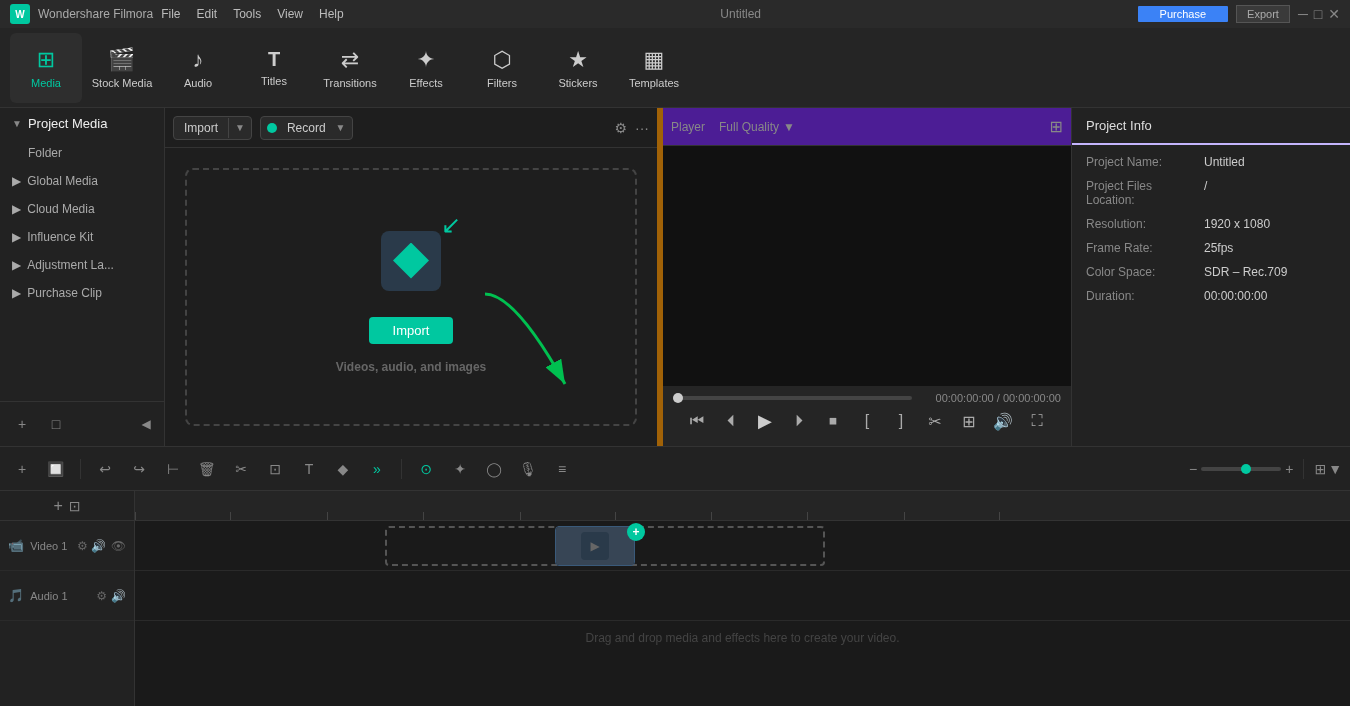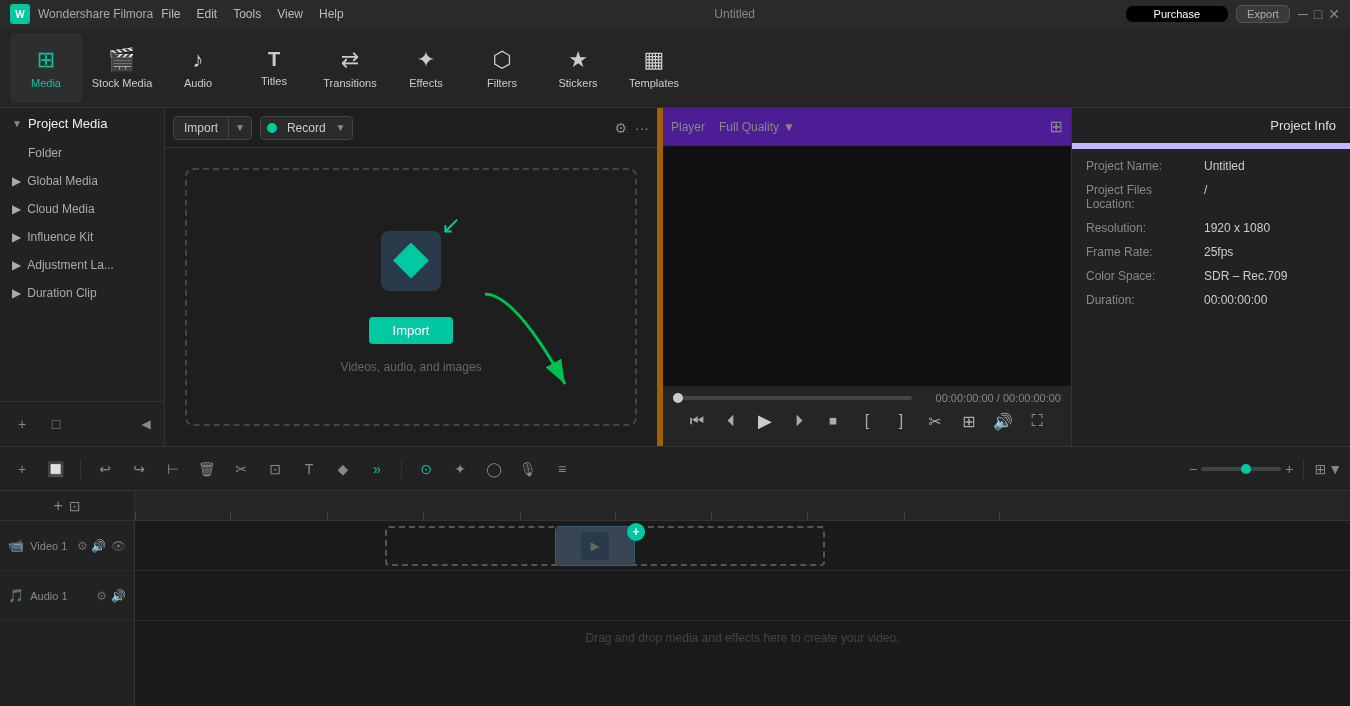--- a/index.html
+++ b/index.html
@@ -53,34 +53,34 @@
     .titlebar-center {
       font-size: 12px;
       color: #888;
     }
     .titlebar-right {
       display: flex;
       align-items: center;
       gap: 8px;
     }
     .purchase-btn {
-      background: #000000;
+      background: #3b82f6;
       color: white;
       border: none;
-      padding: 2px 28px;
-      border-radius: 7px;
+      padding: 2px 22px;
+      border-radius: 1px;
       font-size: 11px;
       cursor: pointer;
     }
     .export-btn {
       background: #3a3a3a;
       color: #aaa;
       border: 1px solid #555;
       padding: 2px 10px;
-      border-radius: 6px;
+      border-radius: 0;
       font-size: 11px;
       cursor: pointer;
     }
     .win-controls {
       display: flex;
       gap: 6px;
       font-size: 14px;
       color: #888;
       cursor: pointer;
     }
@@ -326,20 +326,21 @@
       color: white;
       border: none;
       padding: 6px 24px;
       border-radius: 4px;
       font-size: 13px;
       cursor: pointer;
     }
     .import-subtitle {
       font-size: 12px;
       color: #666;
+      font-weight: bold;
     }
 
     
     .player-panel {
       flex: 1;
       background: #4c1d95;
       display: flex;
       flex-direction: column;
       border-right: 1px solid #333;
     }
@@ -430,23 +431,22 @@
       width: 278px;
       background: #222;
       display: flex;
       flex-direction: column;
       flex-shrink: 0;
     }
     .project-panel-header {
       padding: 10px 14px;
       font-size: 13px;
       color: #ddd;
-      border-bottom: 6px solid #c4b5fd;
+      border-bottom: 2px solid #c4b5fd;
       font-weight: 500;
-      text-align: right;
     }
     .project-info-table {
       padding: 10px 14px;
       display: flex;
       flex-direction: column;
       gap: 10px;
     }
     .project-info-row {
       display: flex;
       gap: 8px;
@@ -733,21 +733,21 @@
     <div class="sidebar-group-header">
       <span class="chevron">▶</span>
       <span>Influence Kit</span>
     </div>
     <div class="sidebar-group-header">
       <span class="chevron">▶</span>
       <span>Adjustment La...</span>
     </div>
     <div class="sidebar-group-header">
       <span class="chevron">▶</span>
-      <span>Duration Clip</span>
+      <span>Purchase Clip</span>
     </div>
     <div class="sidebar-bottom">
       <div class="sidebar-bottom-btn" title="Add folder">
         <span>+</span>
       </div>
       <div class="sidebar-bottom-btn" title="Delete">
         <span>□</span>
       </div>
       <div class="sidebar-collapse-btn">
         <span>◀</span>

